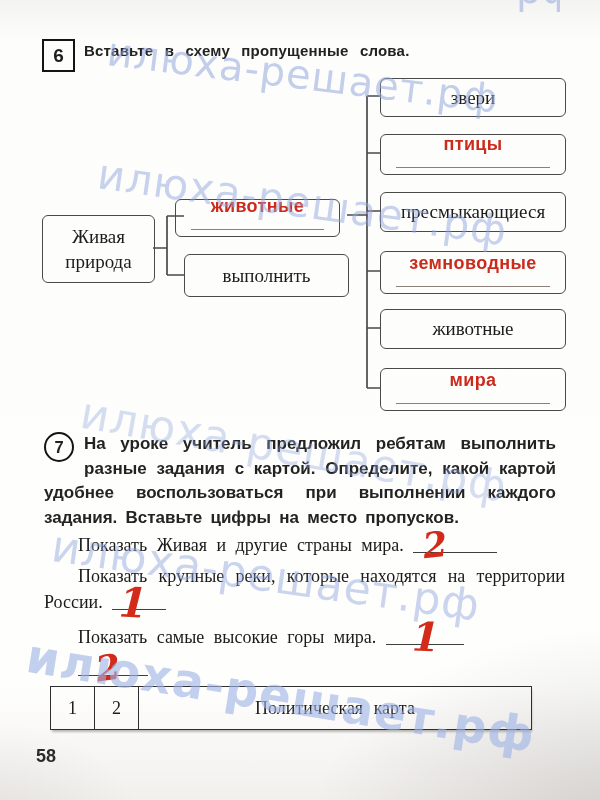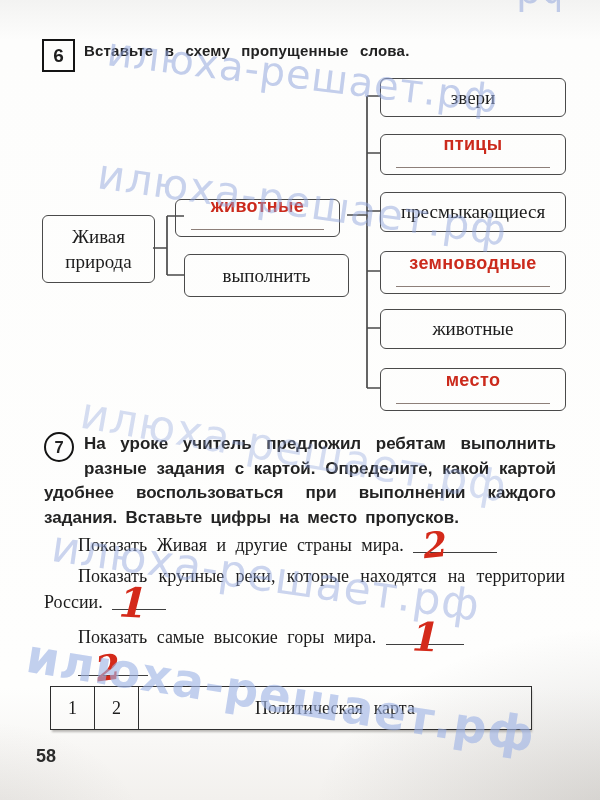--- a/index.html
+++ b/index.html
@@ -105,21 +105,21 @@
   <div class="dbox" style="left:380px;top:192px;width:184px;height:38px;">
     <span>пресмыкающиеся</span>
   </div>
   <div class="dbox answer" style="left:380px;top:251px;width:184px;height:41px;">
     <span class="fill-line"><span class="red-answer">земноводные</span></span>
   </div>
   <div class="dbox" style="left:380px;top:309px;width:184px;height:38px;">
     <span>животные</span>
   </div>
   <div class="dbox answer" style="left:380px;top:368px;width:184px;height:41px;">
-    <span class="fill-line"><span class="red-answer">место</span></span>
+    <span class="fill-line"><span class="red-answer">мира</span></span>
   </div>
 
   <div class="ex7-para">
     <span class="badge-circle">
         <span>7</span>
       </span>
     <span>На уроке учитель предложил ребятам выполнить разные задания с картой. Определите, какой картой удобнее воспользоваться при выполнении каждого задания. Вставьте цифры на место пропусков.</span>
   </div>
 
   <div class="tasks">

